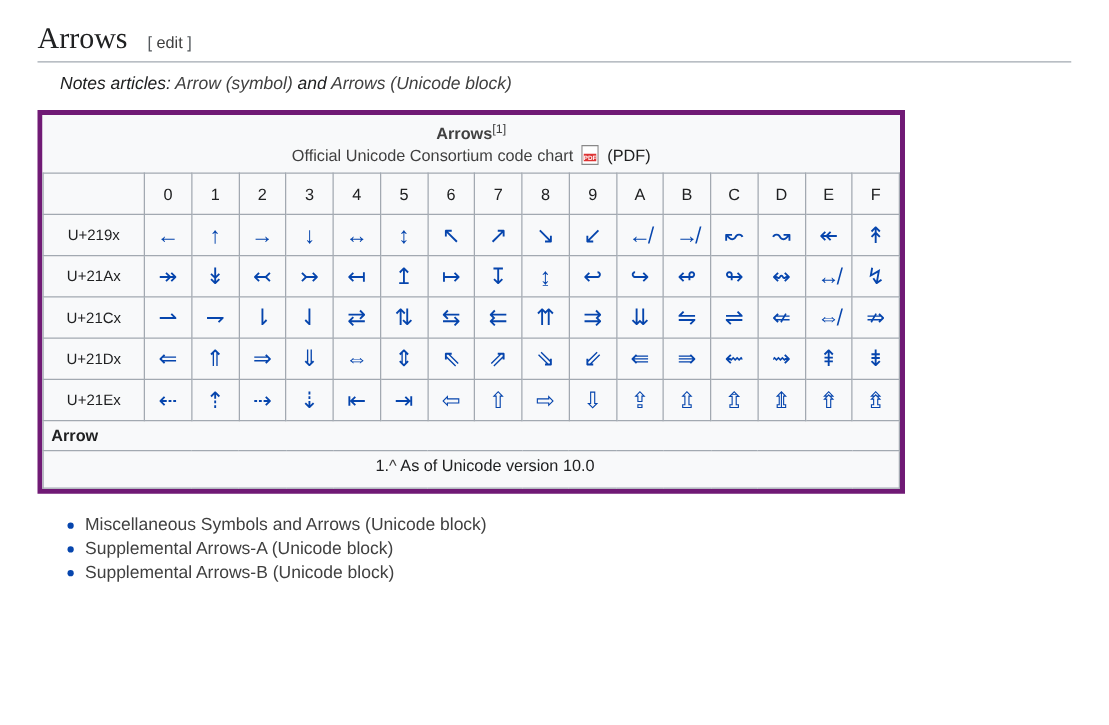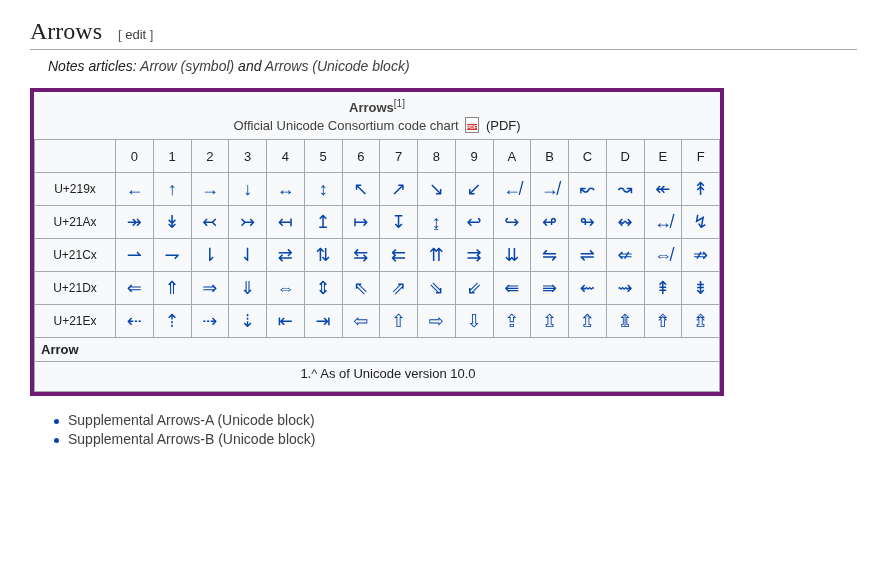--- a/index.html
+++ b/index.html
@@ -184,15 +184,16 @@
   <tr class="note-item-row">
           <td colspan="17">
     <span>1.</span><a>^</a><span> As of Unicode version 10.0</span>
   </td>
         </tr>
 </tbody>
     </table>
 </div>
 
 <ul class="see-also">
+  <li><a>Miscellaneous Symbols and Arrows (Unicode block)</a></li>
   <li><a>Supplemental Arrows-A (Unicode block)</a></li>
   <li><a>Supplemental Arrows-B (Unicode block)</a></li>
 </ul>
 
 </body></html>

